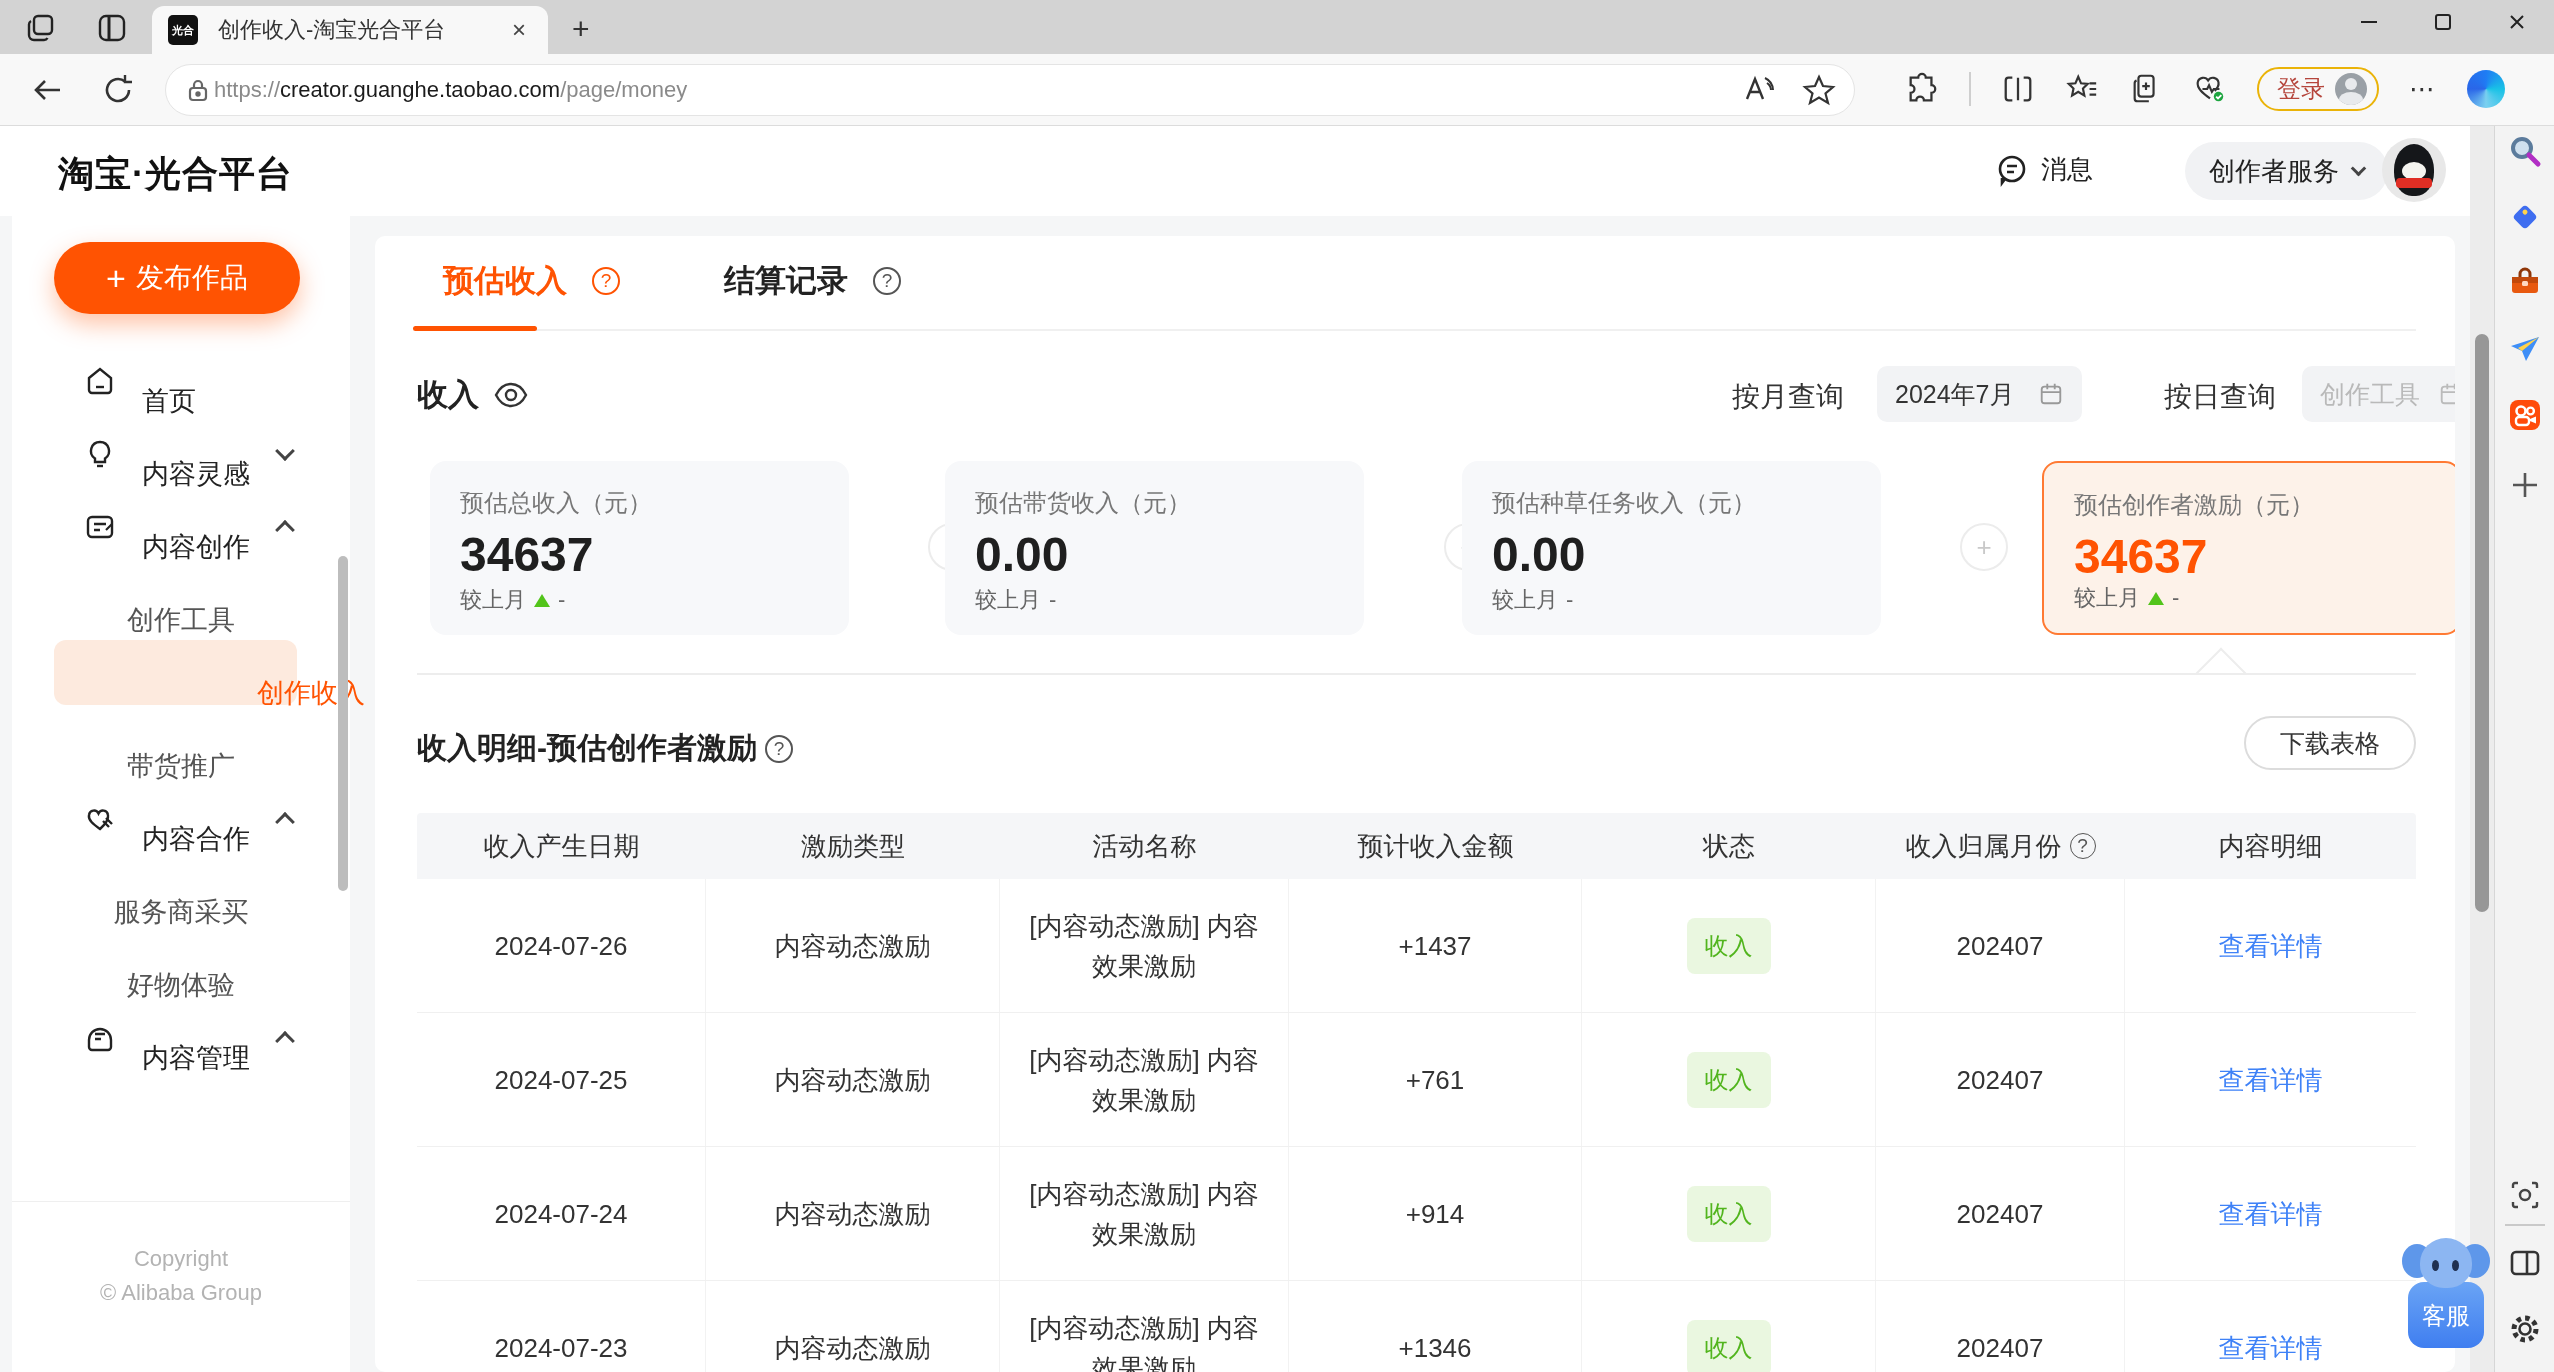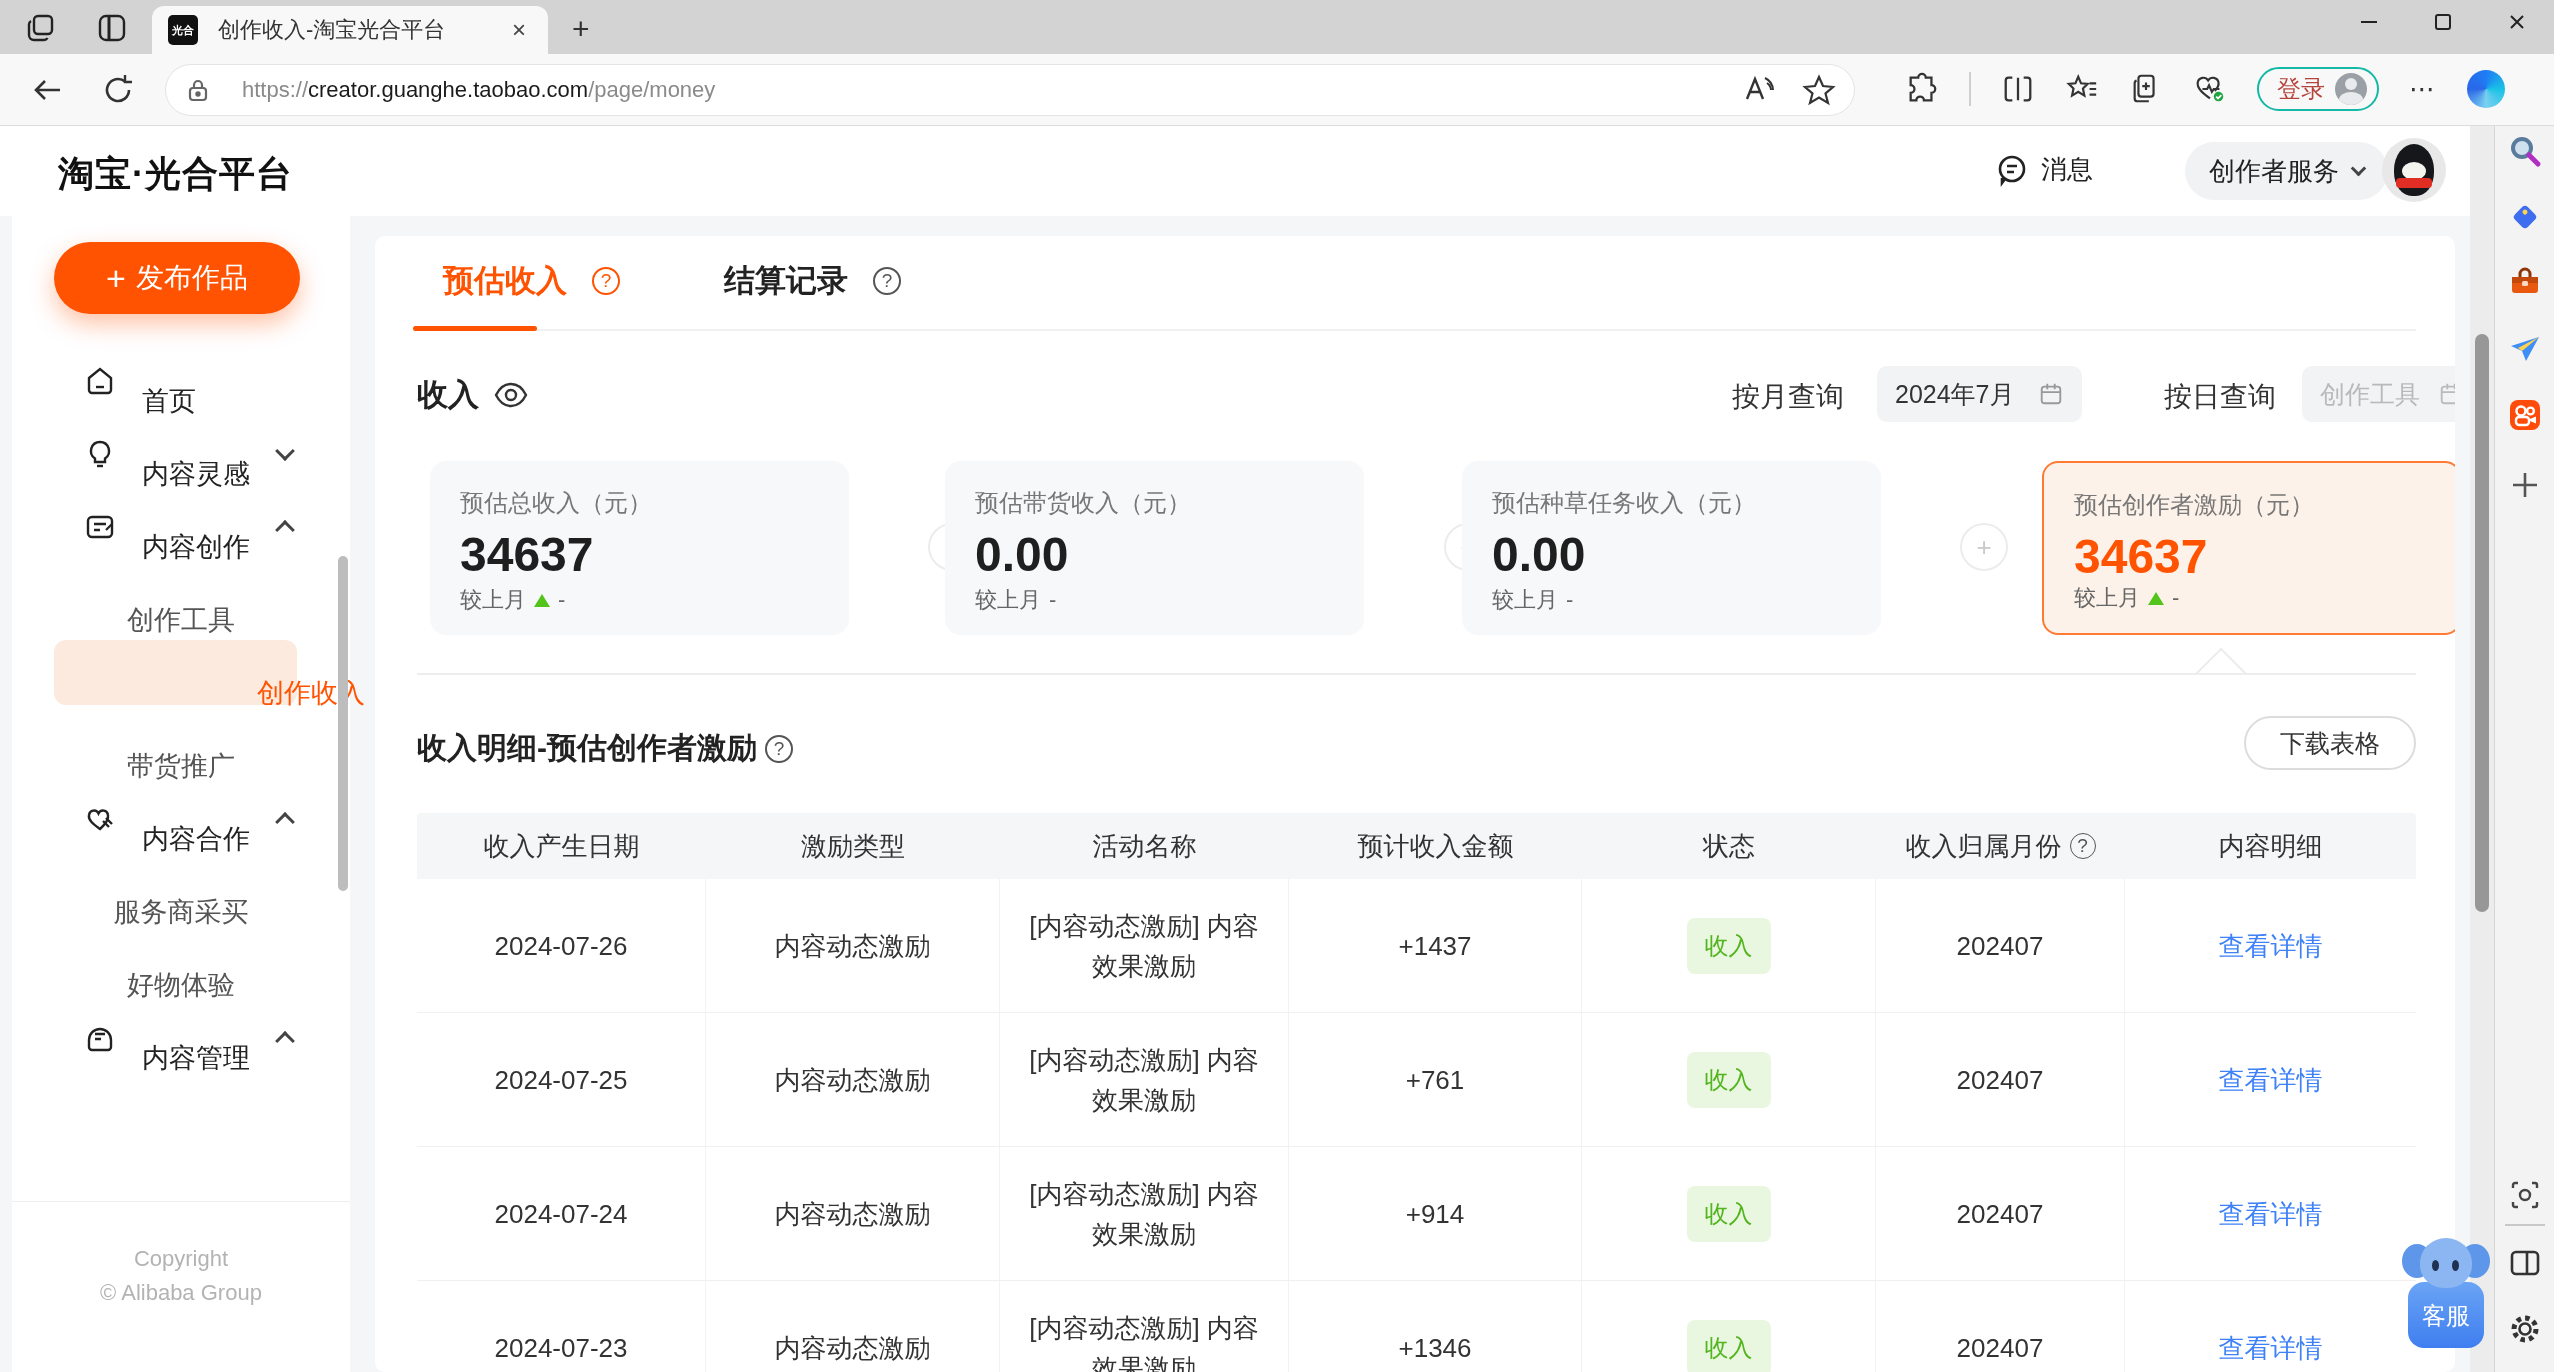--- a/index.html
+++ b/index.html
@@ -14,25 +14,25 @@
   .favicon { width:30px; height:30px; background:#111; color:#fff; border-radius:5px; font-size:11px; font-weight:bold; display:flex; align-items:center; justify-content:center; letter-spacing:0; flex:0 0 auto; }
   .tab-title { font-size:22px; color:#333; white-space:nowrap; overflow:hidden; flex:1; }
   .tab-close { font-size:24px; color:#444; padding:0 6px; cursor:pointer; }
   .newtab { position:absolute; left:572px; top:12px; font-size:30px; color:#333; cursor:pointer; }
   .wincontrols { position:absolute; right:0; top:0; height:44px; display:flex; }
   .winbtn { width:74px; height:44px; display:flex; align-items:center; justify-content:center; color:#222; cursor:pointer; }
 
   .toolbar { position:absolute; left:0; top:54px; width:2554px; height:72px; background:#f8f8f8; border-bottom:1px solid #dcdcdc; }
   .nav-ic { position:absolute; top:18px; width:36px; height:36px; cursor:pointer; }
   .addressbar { position:absolute; left:165px; top:10px; width:1690px; height:52px; background:#ffffff; border:1px solid #e4e4e4; border-radius:26px; display:flex; align-items:center; padding:0 18px; }
-  .url { font-size:22px; margin-left:30px; flex:1; white-space:nowrap; overflow:hidden; }
+  .url { font-size:22px; margin-left:2px; flex:1; white-space:nowrap; overflow:hidden; }
   .url .dim { color:#8a8a8a; } .url .host { color:#1b1b1b; }
   .abar-right { display:flex; align-items:center; gap:26px; }
   .tb-right { position:absolute; top:13px; display:flex; align-items:center; gap:30px; }
-  .signin { display:flex; align-items:center; gap:10px; border:2px solid #14b8a6; border-radius:24px; padding:4px 10px 4px 18px; cursor:pointer; }
+  .signin { display:flex; align-items:center; gap:10px; border:2px solid #eab308; border-radius:24px; padding:4px 10px 4px 18px; cursor:pointer; }
   .signin span { color:#b5453c; font-size:24px; }
   .avatar-grey { width:32px; height:32px; border-radius:50%; background:#9aa0a6; position:relative; overflow:hidden; }
   .avatar-grey:before { content:""; position:absolute; left:10px; top:5px; width:12px; height:12px; border-radius:50%; background:#e8eaed; }
   .avatar-grey:after { content:""; position:absolute; left:4px; top:19px; width:24px; height:16px; border-radius:50% 50% 0 0; background:#e8eaed; }
   .dots { font-size:26px; color:#333; letter-spacing:2px; cursor:pointer; }
   .copilot { width:38px; height:38px; border-radius:50%; background:conic-gradient(#1f7cf4,#19c2e6,#7ad0f0,#2a66e8,#1f7cf4); cursor:pointer; }
 
   
   .edgebar { position:absolute; left:2494px; top:126px; width:60px; height:1246px; background:#f3f3f3; border-left:1px solid #d6d6d6; }
   .edgebar .eic { position:absolute; left:13px; width:34px; height:34px; cursor:pointer; }

